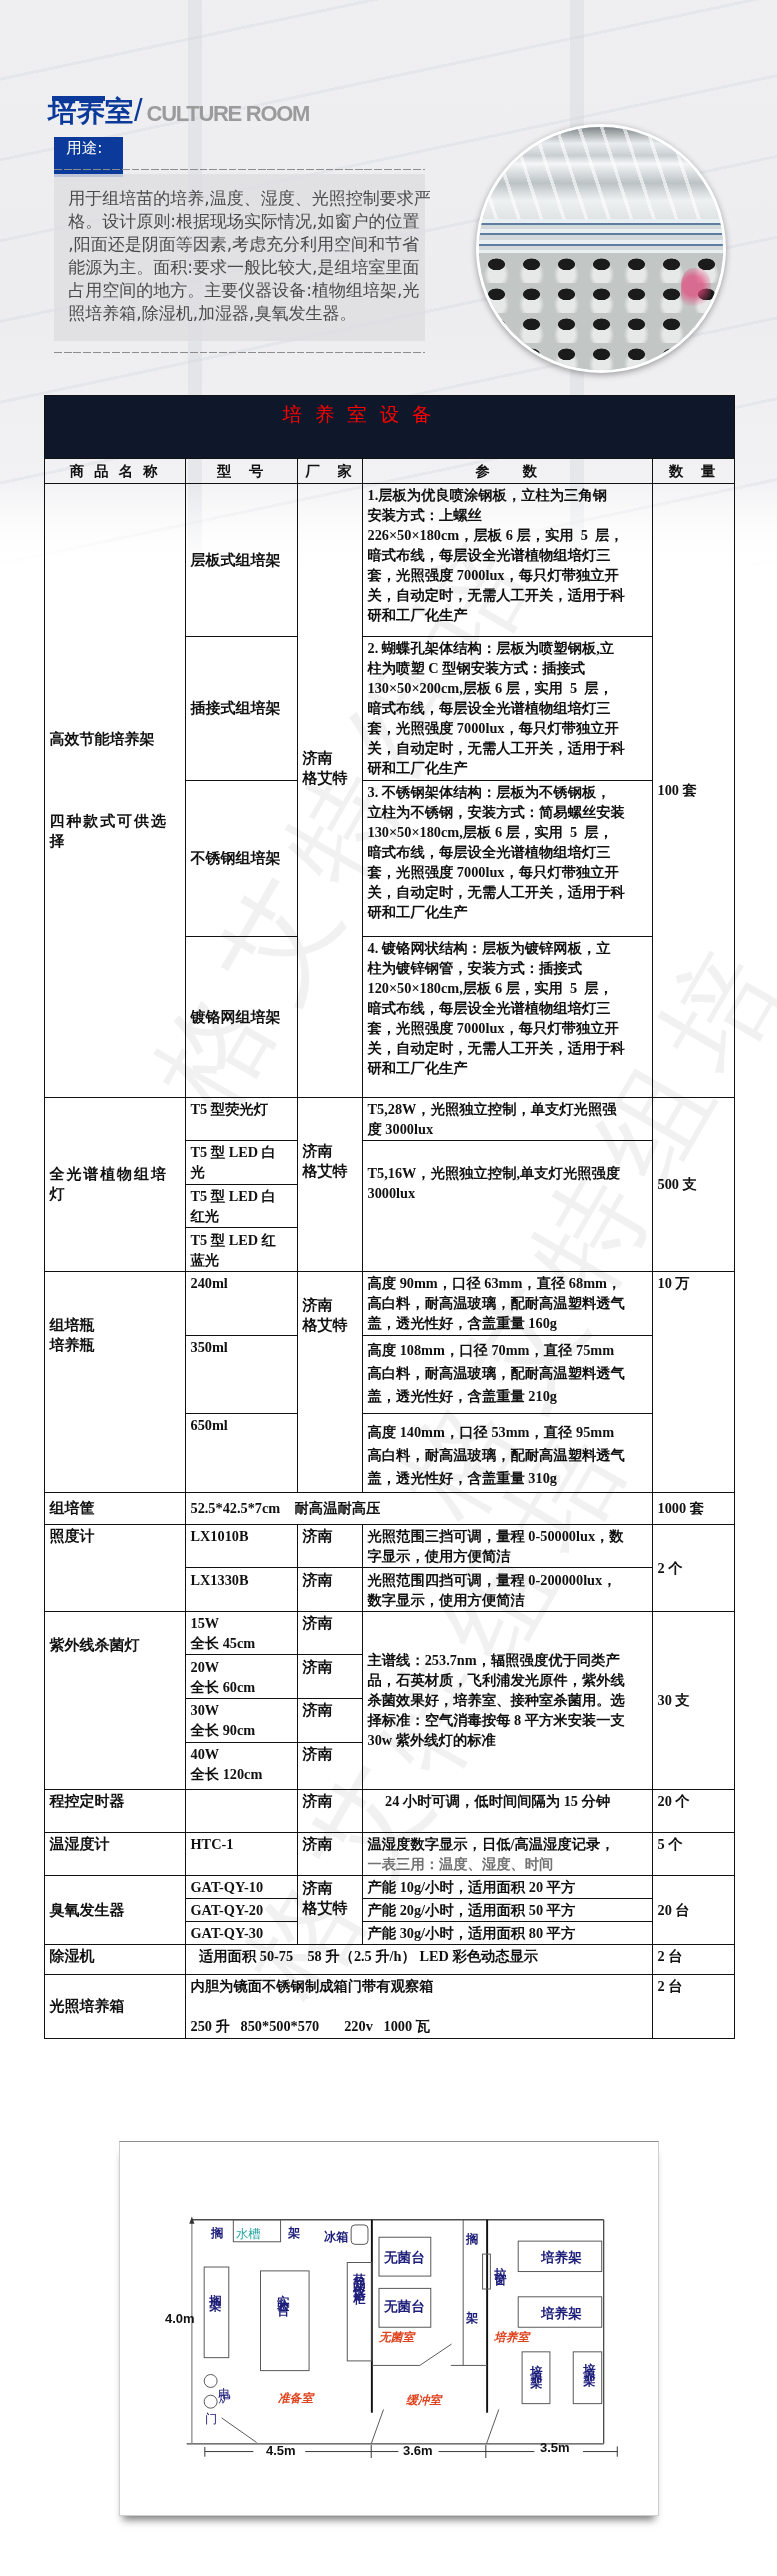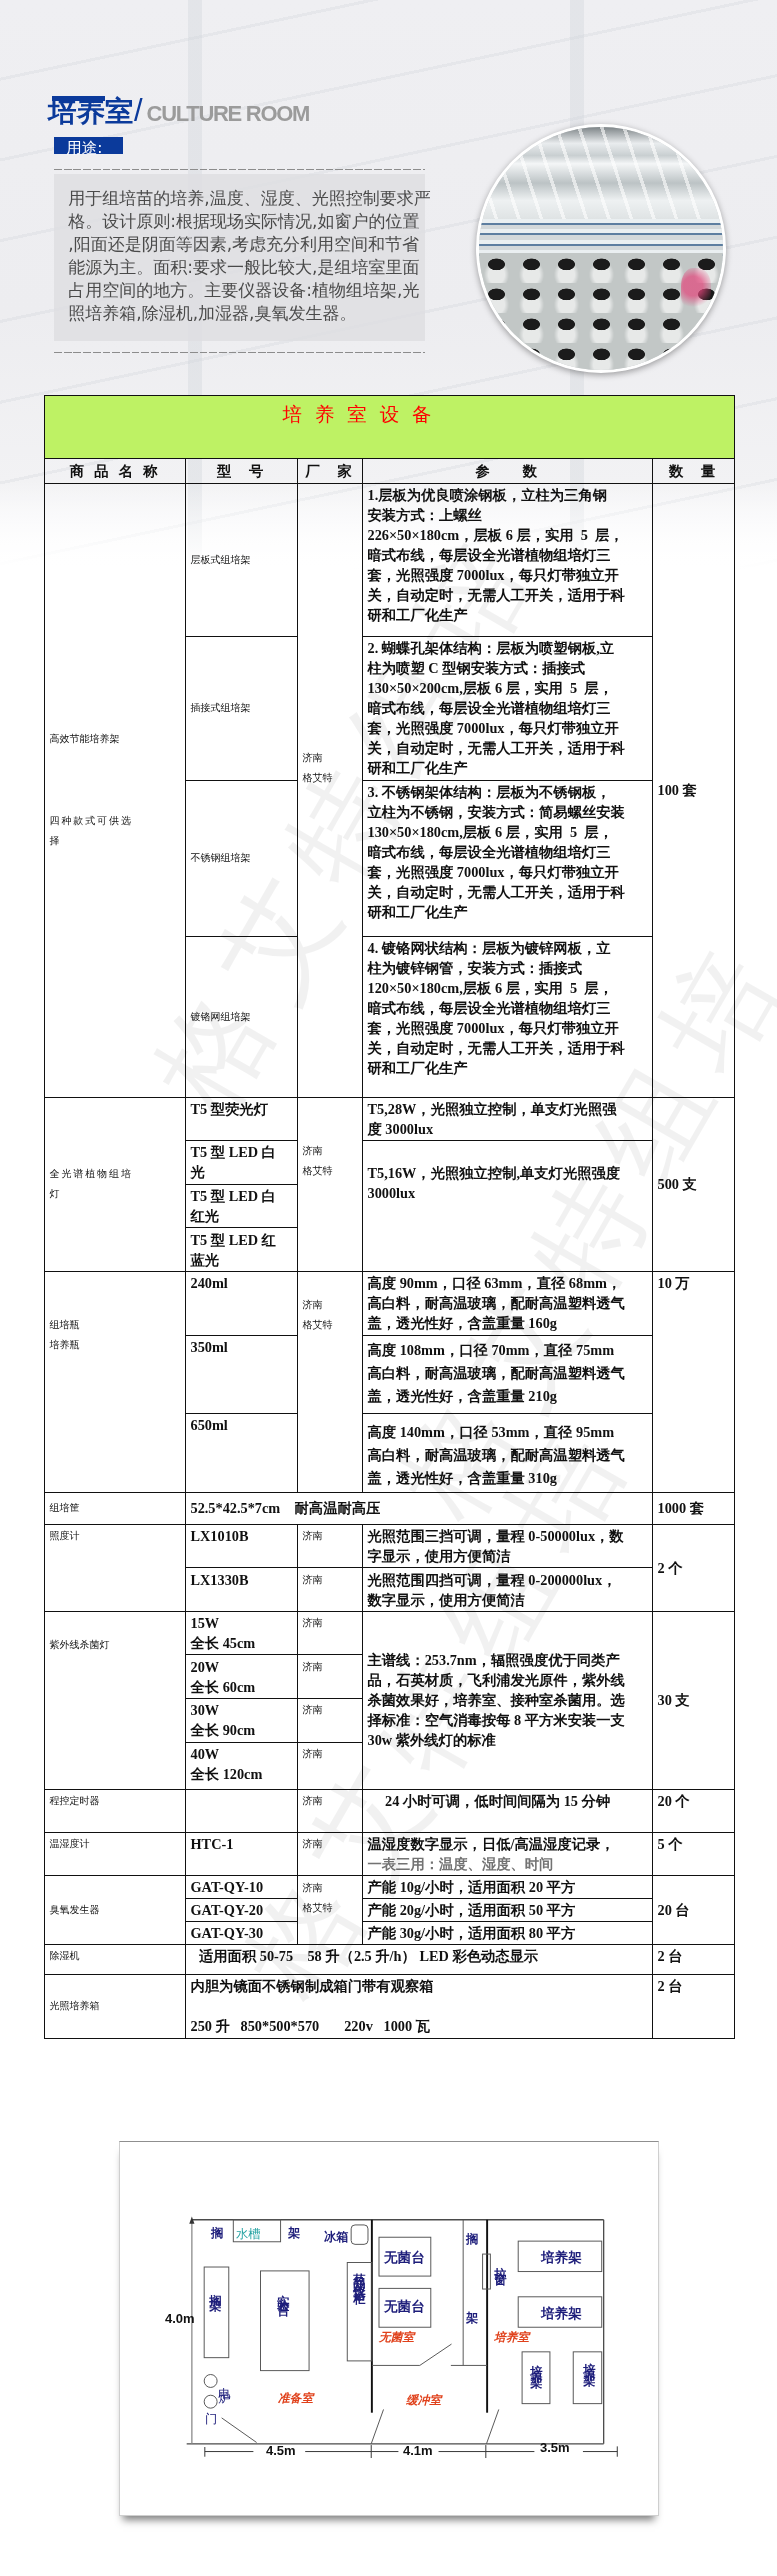--- a/index.html
+++ b/index.html
@@ -21,21 +21,21 @@
   .hero-bg::after {
     content:""; position:absolute; left:0; right:0; bottom:0; height:91px;
     background:linear-gradient(180deg, rgba(255,255,255,0), #ffffff);
   }
   .title { position:absolute; left:48px; top:52px; white-space:nowrap; line-height:1;margin-top:43px; }
   .title-cn { font-family:"DejaVu Sans", sans-serif; font-size:28.5px; font-weight:bold; color:#0b3a9b; }
   .title-sep { font-size:31px; color:#0b3a9b; margin:0 3.9px 0 0.6px; }
   .title-en { font-family:"Liberation Sans", sans-serif; font-size:22px; font-weight:bold; color:#9b9b9b; letter-spacing:-1.3px; }
   .title-bar { position:absolute; left:52px; top:96px; width:53px; height:4.5px; background:#0b3a9b; }
   .purpose-label {
-    position:absolute; left:54px; top:137px; width:69px; height:17px; box-sizing:border-box;
+    position:absolute; left:54px; top:137px; width:69px; height:40px; box-sizing:border-box;
     background:#0b3a9b; color:#fff; font-size:15.5px; line-height:23px; padding-left:12.3px;
     font-family:"DejaVu Sans", sans-serif;
   }
   .dash { position:absolute; left:54px; width:371px; height:0.6px;
     background:repeating-linear-gradient(90deg,#8c8c8c 0 7.8px, rgba(0,0,0,0) 7.8px 9.7px); }
   .purpose-box {
     position:absolute; left:54px; top:174px; width:371px; height:167px; box-sizing:border-box;
     background:rgba(222,222,226,0.85); padding:13px 0 0 14.3px;
     font-family:"DejaVu Sans", sans-serif; font-size:17px; line-height:23px; color:#4a4a4a;
     white-space:pre;
@@ -64,26 +64,26 @@
   .equip {
     position:absolute; left:44px; top:395px; width:689px;
     border-collapse:collapse; table-layout:fixed;
   }
   .equip td, .equip th {
     border:1.3px solid #111; padding:1.3px 4.5px; box-sizing:border-box;
     font-family:"Liberation Serif", "DejaVu Serif", serif; font-weight:bold;
     font-size:14.3px; line-height:20px; color:#111; white-space:pre; overflow:visible;
     vertical-align:top; text-align:left;
   }
-  .equip .green { background:#bef264; text-align:center; vertical-align:top; padding:9px 52px 0 0;
+  .equip .green { background:#0f172a; text-align:center; vertical-align:top; padding:9px 52px 0 0;
     color:#ff0000; font-size:19.4px; font-weight:normal; letter-spacing:13px; font-family:"DejaVu Sans", sans-serif; }
   .equip th { text-align:center; vertical-align:middle; font-size:14.3px; letter-spacing:2.6px;
     font-family:"DejaVu Sans", sans-serif; }
   .equip .mid { vertical-align:middle; }
-  .equip .nm { font-size:10px; font-family:"DejaVu Sans", sans-serif; font-weight:normal; }
+  .equip .nm { font-size:15px; font-family:"DejaVu Sans", sans-serif; font-weight:bold; }
   .equip .sub { margin-top:21.4px; letter-spacing:1.9px; }
   .equip .note-blue { color:#737373; }
   .wm { position:absolute; font-family:"DejaVu Sans", sans-serif; font-size:110px; color:rgba(0,0,0,0.055);
     white-space:nowrap; transform:rotate(-60deg); transform-origin:center; pointer-events:none; letter-spacing:19.4px; }
 
   
   .plan-card {
     position:absolute; left:119px; top:2141px; width:540px; height:375px; box-sizing:border-box;
     background:#fff; border:0.6px solid #cfcfcf; border-top:1.3px solid #8f8f8f;
     box-shadow:0 7.8px 7.8px -3.9px rgba(0,0,0,0.5);
@@ -411,16 +411,16 @@
   <span class="pl big" style="left:421px; top:165px">培养架</span>
   <span class="pl red" style="left:374px; top:190px">培养室</span>
   <span class="pl v" style="left:410px; top:213px; letter-spacing:5.2px">培养架</span>
   <span class="pl v" style="left:463px; top:211px; letter-spacing:5.2px">培养架</span>
   <span class="pl v" style="left:98px; top:235px; letter-spacing:3.9px; font-weight:normal">电炉</span>
   <span class="pl" style="left:85px; top:271px; font-weight:normal">门</span>
   <span class="pl red" style="left:158px; top:251px">准备室</span>
   <span class="pl red" style="left:286px; top:253px">缓冲室</span>
   <span class="pl dim" style="left:45px; top:170px">4.0m</span>
   <span class="pl dim" style="left:146px; top:302px">4.5m</span>
-  <span class="pl dim" style="left:283px; top:302px">4.1m</span>
+  <span class="pl dim" style="left:283px; top:302px">3.6m</span>
   <span class="pl dim" style="left:420px; top:299px">3.5m</span>
 </div>
 
 
 </body></html>

